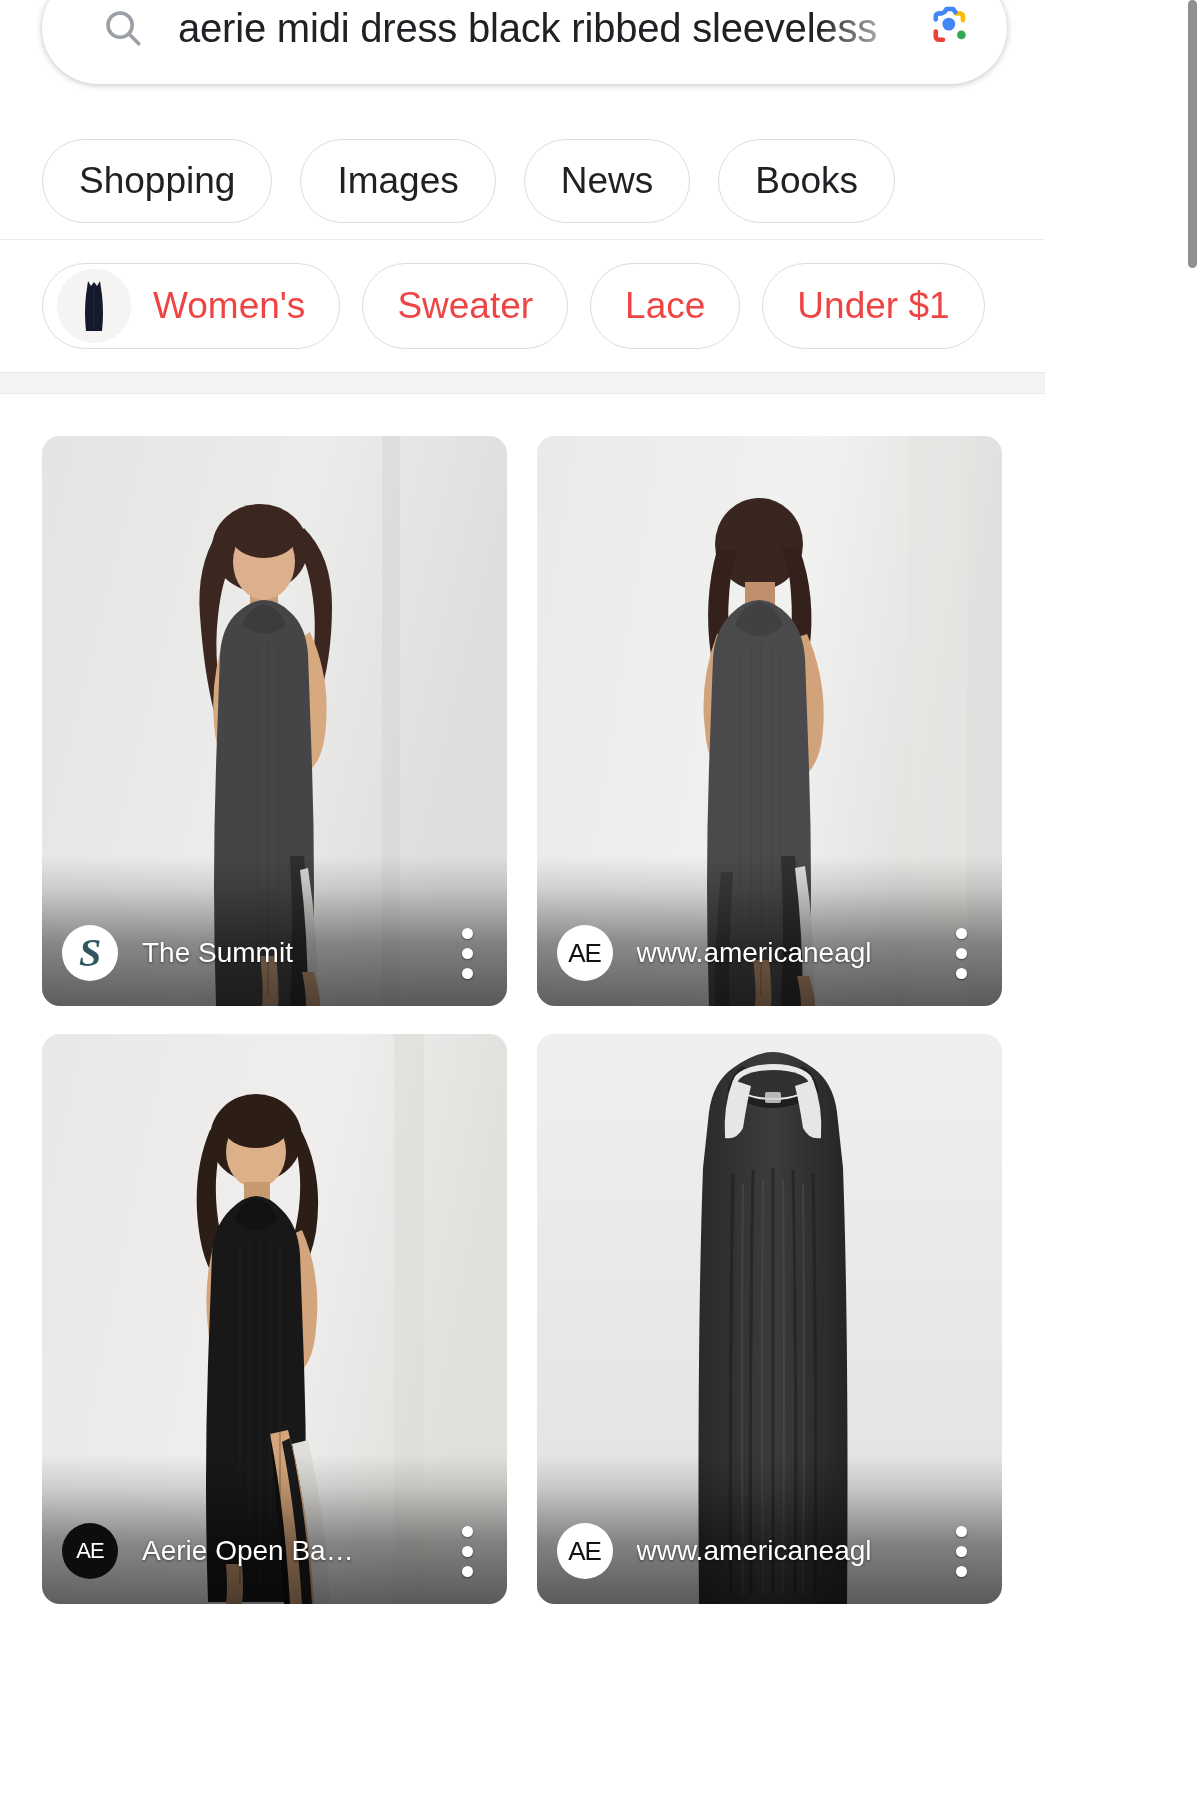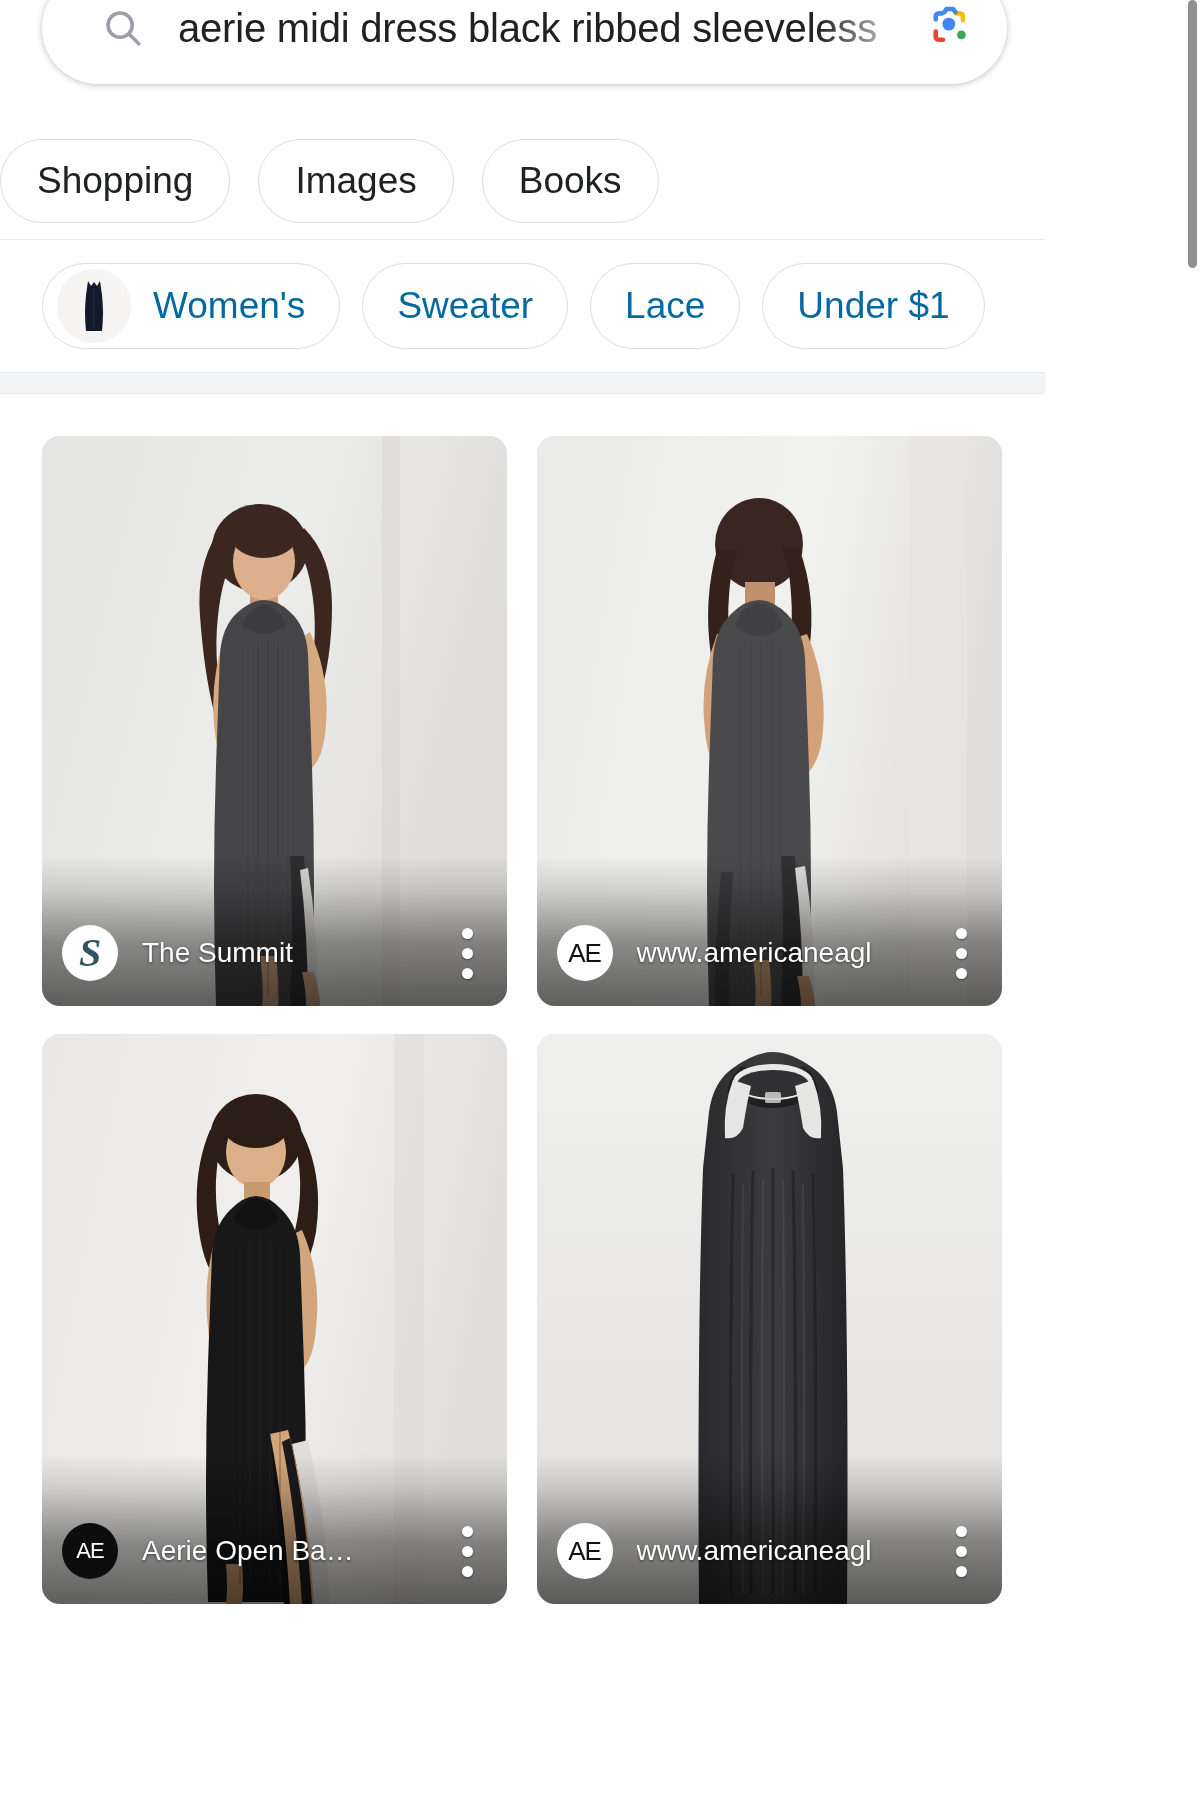--- a/index.html
+++ b/index.html
@@ -61,20 +61,21 @@
   .lens-btn svg { display: block; width: 54px; height: 54px; }
 
   
   .tabs-row {
     position: relative;
     height: 118px;
     background: #fff;
     display: flex;
     align-items: center;
     gap: 28px;
+    padding-left: 42px;
     overflow: hidden;
     border-bottom: 1px solid #ebebeb;
   }
   .tab-chip {
     flex: 0 0 auto;
     height: 84px;
     padding: 0 36px;
     border: 1px solid #dadce0;
     border-radius: 42px;
     display: flex;
@@ -100,21 +101,21 @@
   .filter-chip {
     flex: 0 0 auto;
     height: 86px;
     padding: 0 34px;
     border: 1px solid #dadce0;
     border-radius: 43px;
     display: flex;
     align-items: center;
     gap: 22px;
     font-size: 37px;
-    color: #0369a1;
+    color: #ef4444;
     background: #fff;
     white-space: nowrap;
   }
   .filter-chip.has-thumb { padding-left: 14px; }
   .chip-thumb {
     flex: 0 0 auto;
     width: 74px; height: 74px;
     border-radius: 50%;
     background: #f5f3f1;
     overflow: hidden;
@@ -253,20 +254,23 @@
         </span>
       </div>
     </div>
 
     <div class="tabs-row">
       <div class="tab-chip">
         <span>Shopping</span>
       </div>
       <div class="tab-chip">
         <span>Images</span>
+      </div>
+      <div class="tab-chip">
+        <span>News</span>
       </div>
       <div class="tab-chip">
         <span>Books</span>
       </div>
 
     </div>
 
     <div class="filters-row">
       <div class="filter-chip has-thumb">
         <span class="chip-thumb">

